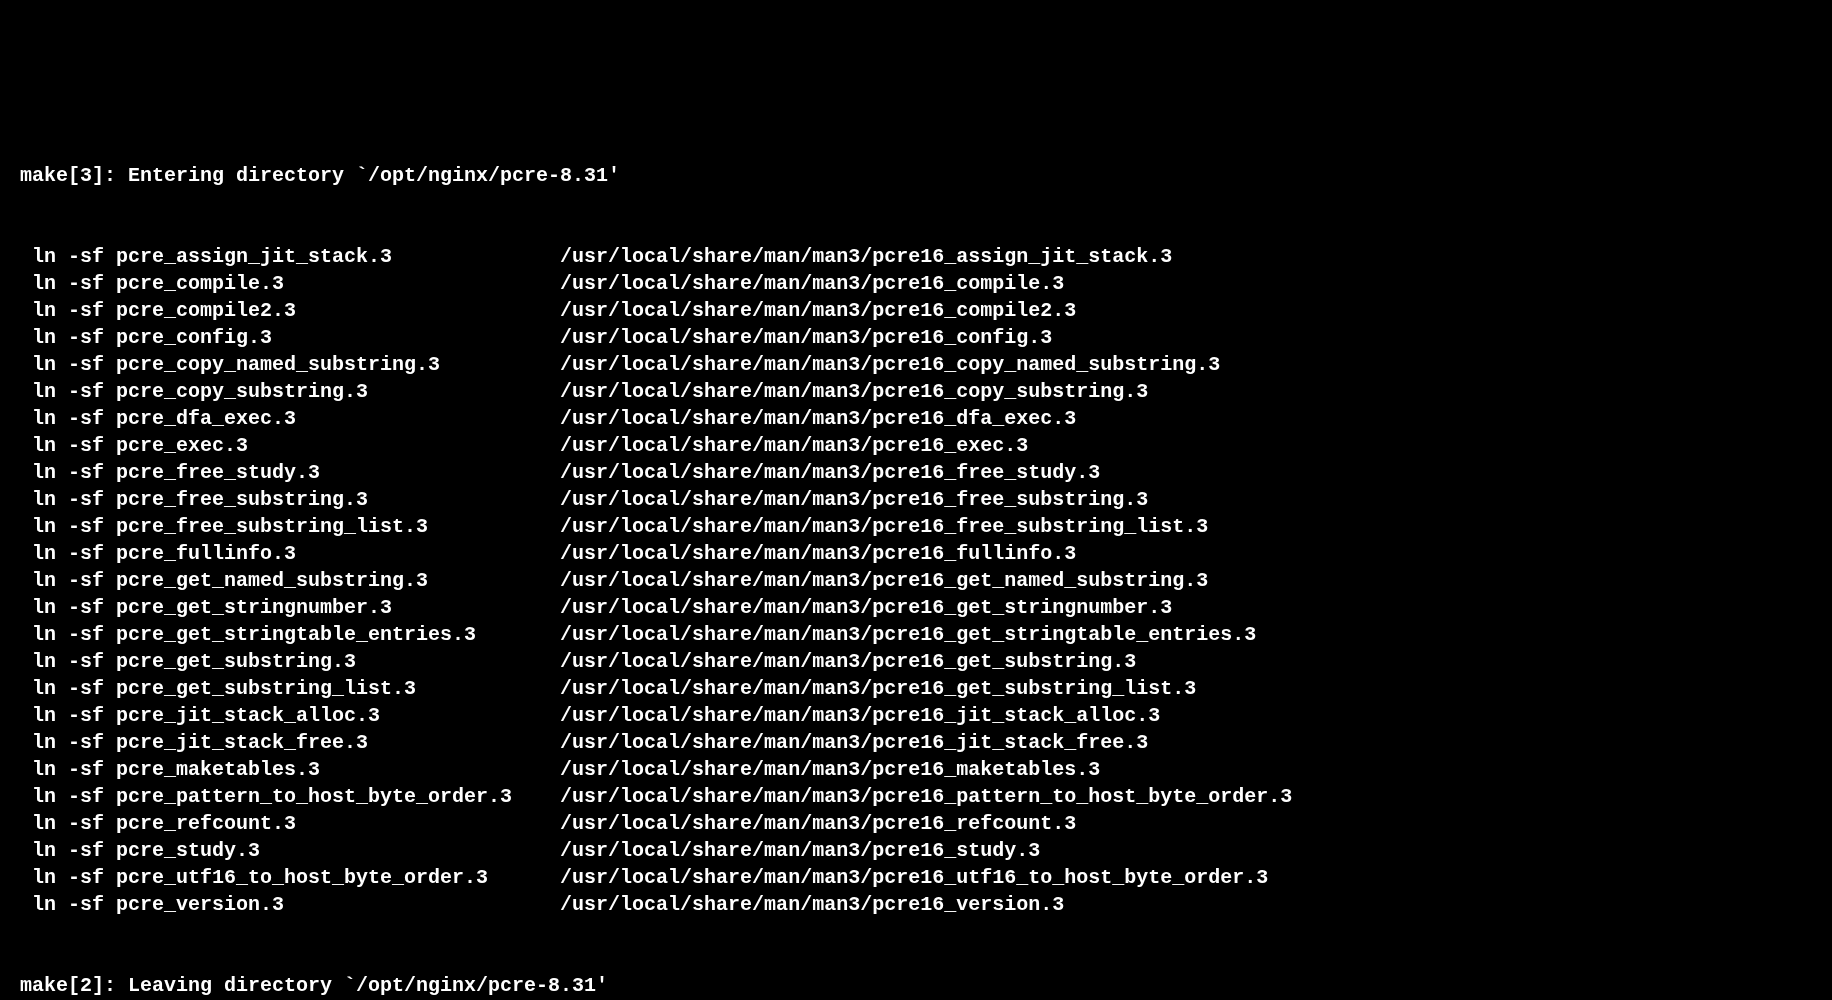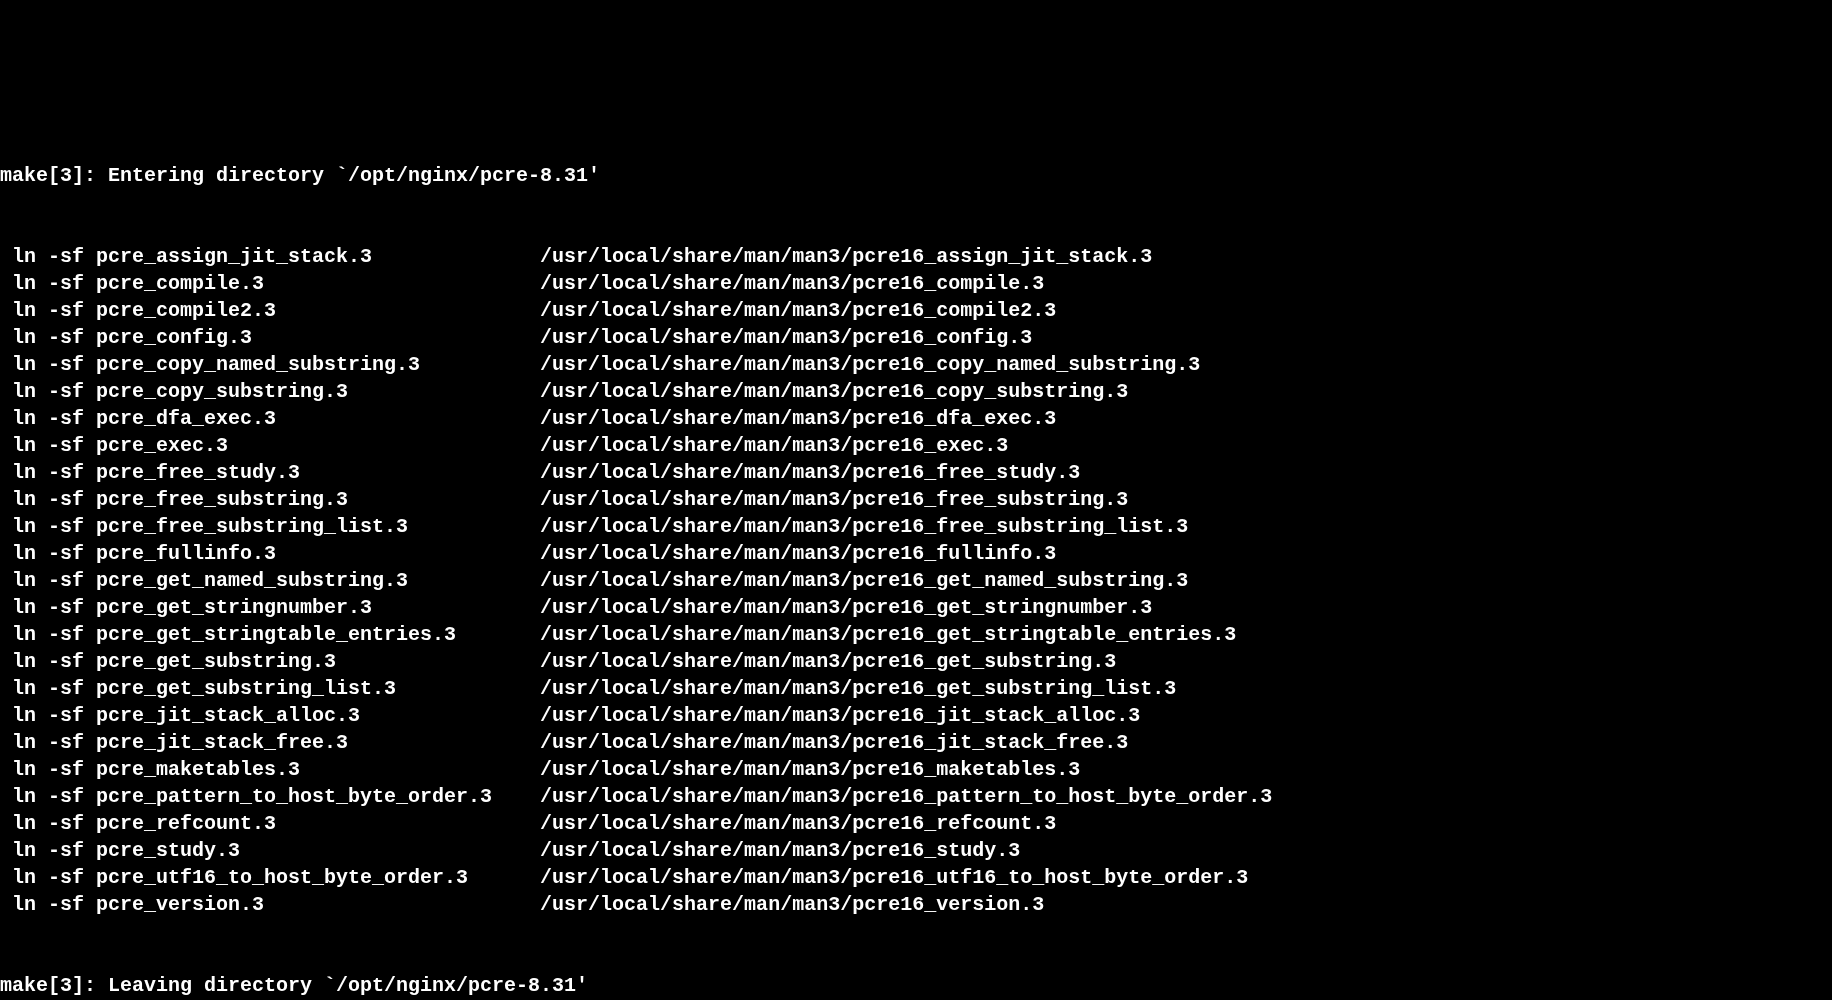--- a/index.html
+++ b/index.html
@@ -16,27 +16,28 @@
       line-height: 1.35;
       padding: 0;
       white-space: pre;
       overflow-x: auto;
     }
     .terminal {
       padding: 0;
     }
     .line {
       display: block;
+      padding-left: 20px;
     }
   </style>
 </head>
 <body>
 
 
 
 <div class="terminal">
   <span class="line">make[3]: Entering directory `/opt/nginx/pcre-8.31'</span>
   <div id="symlink-lines"><span class="line"> ln -sf pcre_assign_jit_stack.3              /usr/local/share/man/man3/pcre16_assign_jit_stack.3</span><span class="line"> ln -sf pcre_compile.3                       /usr/local/share/man/man3/pcre16_compile.3</span><span class="line"> ln -sf pcre_compile2.3                      /usr/local/share/man/man3/pcre16_compile2.3</span><span class="line"> ln -sf pcre_config.3                        /usr/local/share/man/man3/pcre16_config.3</span><span class="line"> ln -sf pcre_copy_named_substring.3          /usr/local/share/man/man3/pcre16_copy_named_substring.3</span><span class="line"> ln -sf pcre_copy_substring.3                /usr/local/share/man/man3/pcre16_copy_substring.3</span><span class="line"> ln -sf pcre_dfa_exec.3                      /usr/local/share/man/man3/pcre16_dfa_exec.3</span><span class="line"> ln -sf pcre_exec.3                          /usr/local/share/man/man3/pcre16_exec.3</span><span class="line"> ln -sf pcre_free_study.3                    /usr/local/share/man/man3/pcre16_free_study.3</span><span class="line"> ln -sf pcre_free_substring.3                /usr/local/share/man/man3/pcre16_free_substring.3</span><span class="line"> ln -sf pcre_free_substring_list.3           /usr/local/share/man/man3/pcre16_free_substring_list.3</span><span class="line"> ln -sf pcre_fullinfo.3                      /usr/local/share/man/man3/pcre16_fullinfo.3</span><span class="line"> ln -sf pcre_get_named_substring.3           /usr/local/share/man/man3/pcre16_get_named_substring.3</span><span class="line"> ln -sf pcre_get_stringnumber.3              /usr/local/share/man/man3/pcre16_get_stringnumber.3</span><span class="line"> ln -sf pcre_get_stringtable_entries.3       /usr/local/share/man/man3/pcre16_get_stringtable_entries.3</span><span class="line"> ln -sf pcre_get_substring.3                 /usr/local/share/man/man3/pcre16_get_substring.3</span><span class="line"> ln -sf pcre_get_substring_list.3            /usr/local/share/man/man3/pcre16_get_substring_list.3</span><span class="line"> ln -sf pcre_jit_stack_alloc.3               /usr/local/share/man/man3/pcre16_jit_stack_alloc.3</span><span class="line"> ln -sf pcre_jit_stack_free.3                /usr/local/share/man/man3/pcre16_jit_stack_free.3</span><span class="line"> ln -sf pcre_maketables.3                    /usr/local/share/man/man3/pcre16_maketables.3</span><span class="line"> ln -sf pcre_pattern_to_host_byte_order.3    /usr/local/share/man/man3/pcre16_pattern_to_host_byte_order.3</span><span class="line"> ln -sf pcre_refcount.3                      /usr/local/share/man/man3/pcre16_refcount.3</span><span class="line"> ln -sf pcre_study.3                         /usr/local/share/man/man3/pcre16_study.3</span><span class="line"> ln -sf pcre_utf16_to_host_byte_order.3      /usr/local/share/man/man3/pcre16_utf16_to_host_byte_order.3</span><span class="line"> ln -sf pcre_version.3                       /usr/local/share/man/man3/pcre16_version.3</span></div>
-  <div id="footer-lines"><span class="line">make[3]: Leaving directory `/opt/nginx/pcre-8.31'</span><span class="line">make[2]: Leaving directory `/opt/nginx/pcre-8.31'</span></div>
+  <div id="footer-lines"><span class="line">make[2]: Leaving directory `/opt/nginx/pcre-8.31'</span></div>
 </div>
 
 
 
 
 </body></html>

